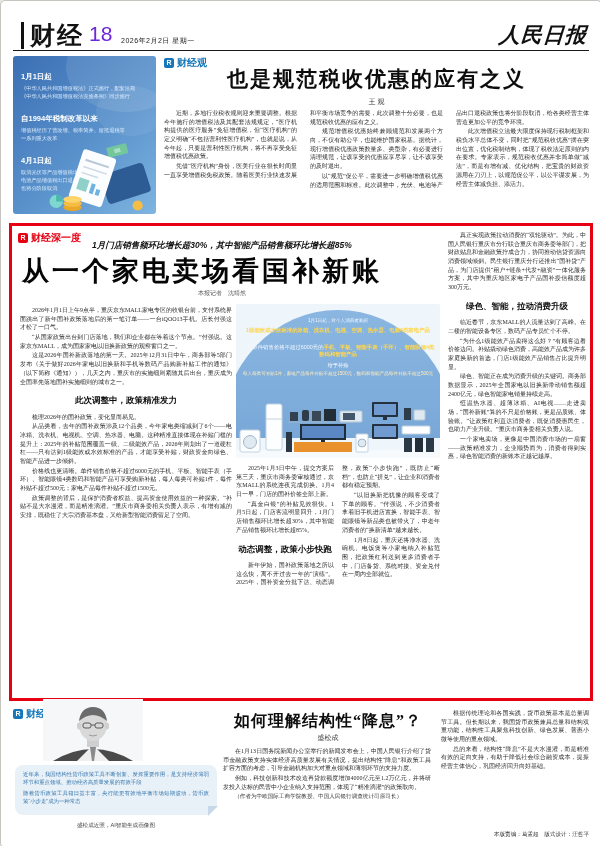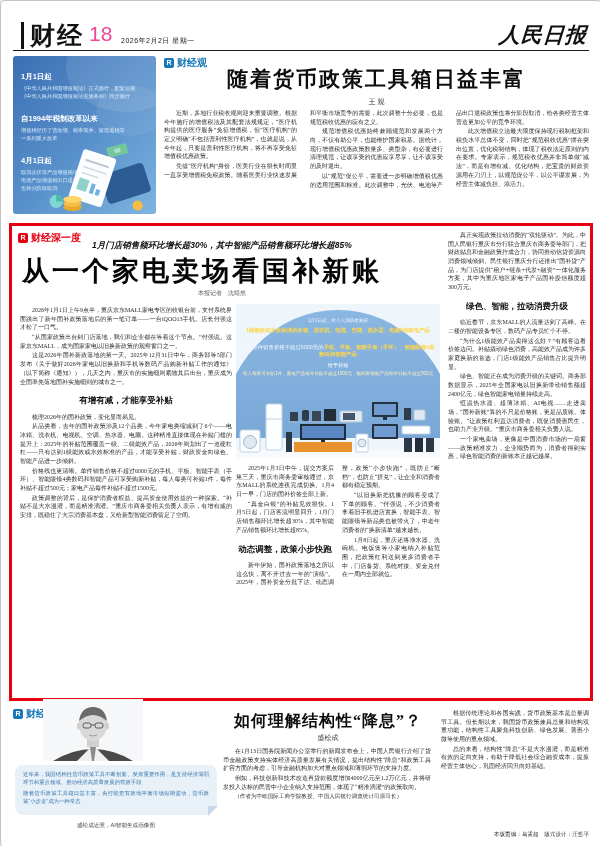--- a/index.html
+++ b/index.html
@@ -4,21 +4,21 @@
 <style>
   html,body{margin:0;padding:0;background:#e9e7e2;}
   #canvas{position:relative;width:600px;height:846px;margin:0 auto;background:#fff;
     border:1px solid #c6c4bf;border-radius:5px;overflow:hidden;
     font-family:"Liberation Sans",sans-serif;color:#222;}
   .abs{position:absolute;}
 
   
   .hdr-bar{left:20px;top:21px;width:3px;height:27px;background:#111;}
   .hdr-section{left:29px;top:18px;font-size:25px;font-weight:700;letter-spacing:2px;color:#111;}
-  .hdr-pageno{left:88px;top:21px;font-size:21px;font-weight:500;color:#ec4899;}
+  .hdr-pageno{left:88px;top:21px;font-size:21px;font-weight:500;color:#6d28d9;}
   .hdr-date{left:120px;top:35px;font-size:7px;color:#222;letter-spacing:.5px;}
   .masthead{right:14px;top:20px;font-family:"Liberation Serif",serif;font-weight:900;
     font-size:21px;font-style:italic;letter-spacing:1px;color:#101010;transform:skewX(-4deg);}
   .hdr-rule{left:12px;top:49px;width:576px;border-top:1.6px solid #1a1a1a;}
 
   
   .lbl{display:flex;align-items:center;gap:3px;font-weight:700;font-size:10px;}
   .lbl-icon{width:10px;height:10px;border-radius:2px;color:#fff;font:700 7px/10px "Liberation Sans",sans-serif;text-align:center;}
   .lbl-blue{color:#1577b8;} .lbl-blue .lbl-icon{background:#1577b8;}
   .lbl-red{color:#e60012;justify-content:flex-end;} .lbl-red .lbl-icon{background:#e60012;}
@@ -138,21 +138,21 @@
       <circle cx="12" cy="58" r="6.5" fill="#7fd8d0"></circle>
         <path d="M12 58 L12 51.5 A6.5 6.5 0 0 1 18.4 58 Z" fill="#49b8ae"></path>
       <circle cx="92" cy="62" r="5" fill="#f5bd44"></circle>
     </svg>
   </div>
 
   <div class="abs lbl lbl-blue" style="left:163px;top:55px;">
     <span class="lbl-icon">R</span>
     <span>财经观</span>
   </div>
-  <div class="abs top-title">随着货币政策工具箱日益丰富</div>
+  <div class="abs top-title">也是规范税收优惠的应有之义</div>
   <div class="abs top-author">王 观</div>
   <div class="abs top-cols bodytext">
     <p>近期，多地行业税收规则迎来重要调整。根据今年施行的增值税法及其配套法规规定，“医疗机构提供的医疗服务”免征增值税，但“医疗机构”的定义明确“不包括营利性医疗机构”，也就是说，从今年起，只要是营利性医疗机构，将不再享受免征增值税优惠政策。</p>
     <p>凭借“医疗机构”身份，医美行业在很长时间里一直享受增值税免税政策。随着医美行业快速发展和平衡市场竞争的需要，此次调整十分必要，也是规范税收优惠的应有之义。</p>
     <p>规范增值税优惠始终兼顾规范和发展两个方向，不仅有助公平，也能维护国家税基。据统计，现行增值税优惠政策数量多、类型杂，有必要进行清理规范，让该享受的优惠应享尽享，让不该享受的及时退出。</p>
     <p>以“规范”促公平，需要进一步明确增值税优惠的适用范围和标准。此次调整中，光伏、电池等产品出口退税政策也将分阶段取消，给各类经营主体营造更加公平的竞争环境。</p>
     <p>此次增值税立法最大限度保持现行税制框架和税负水平总体不变，同时把“规范税收优惠”摆在突出位置，优化税制结构，体现了税收法定原则的内在要求。专家表示，规范税收优惠并非简单做“减法”，而是有增有减、优化结构，把宝贵的财政资源用在刀刃上，以规范促公平，以公平谋发展，为经营主体减负担、添活力。</p>
   </div>
 
   <div class="abs redbox">
@@ -161,21 +161,21 @@
       <span>财经深一度</span>
     </div>
     <div class="abs kicker">1月门店销售额环比增长超30%，其中智能产品销售额环比增长超85%</div>
     <div class="abs deep-title">从一个家电卖场看国补新账</div>
     <div class="abs deep-byline">本报记者　沈靖然</div>
 
     <div class="abs deep-left bodytext">
       <p>2026年1月1日上午9点半，重庆京东MALL家电专区的收银台前，支付系统界面跳出了新年国补政策落地后的第一笔订单——一台iQOO13手机。店长付强这才松了一口气。</p>
       <p>“从国家政策出台到门店落地，我们和企业都在等着这个节点。”付强说。这家京东MALL，成为国家家电以旧换新政策的观察窗口之一。</p>
       <p>这是2026年国补新政落地的第一天。2025年12月31日中午，商务部等5部门发布《关于做好2026年家电以旧换新和手机等数码产品购新补贴工作的通知》（以下简称《通知》），几天之内，重庆市的实施细则紧随其后出台，重庆成为全国率先落地国补实施细则的城市之一。</p>
-      <p class="subhead deep-sub">有增有减，才能享受补贴</p>
+      <p class="subhead deep-sub">此次调整中，政策精准发力</p>
       <p>梳理2026年的国补政策，变化显而易见。</p>
       <p>从品类看，去年的国补政策涉及12个品类，今年家电类缩减到了6个——电冰箱、洗衣机、电视机、空调、热水器、电脑。这种精准直接体现在补贴门槛的提升上：2025年的补贴范围覆盖一级、二级能效产品，2026年则划出了一道硬杠杠——只有达到1级能效或水效标准的产品，才能享受补贴，财政资金向绿色、智能产品进一步倾斜。</p>
       <p>价格线也更清晰。单件销售价格不超过6000元的手机、平板、智能手表（手环）、智能眼镜4类数码和智能产品可享受购新补贴，每人每类可补贴1件，每件补贴不超过500元；家电产品每件补贴不超过1500元。</p>
       <p>政策调整的背后，是保护消费者权益、提高资金使用效益的一种探索。“补贴不是大水漫灌，而是精准滴灌。”重庆市商务委相关负责人表示，有增有减的安排，既稳住了大宗消费基本盘，又给新型智能消费留足了空间。</p>
     </div>
 
     <div class="abs gov-img">
       <div class="gov-arc"></div>
       <div class="gov-line g1">1月1日起，对个人消费者购买</div>
       <div class="gov-line g2">1级能效或水效标准的冰箱、洗衣机、电视、空调、热水器、电脑6类家电产品</div>

